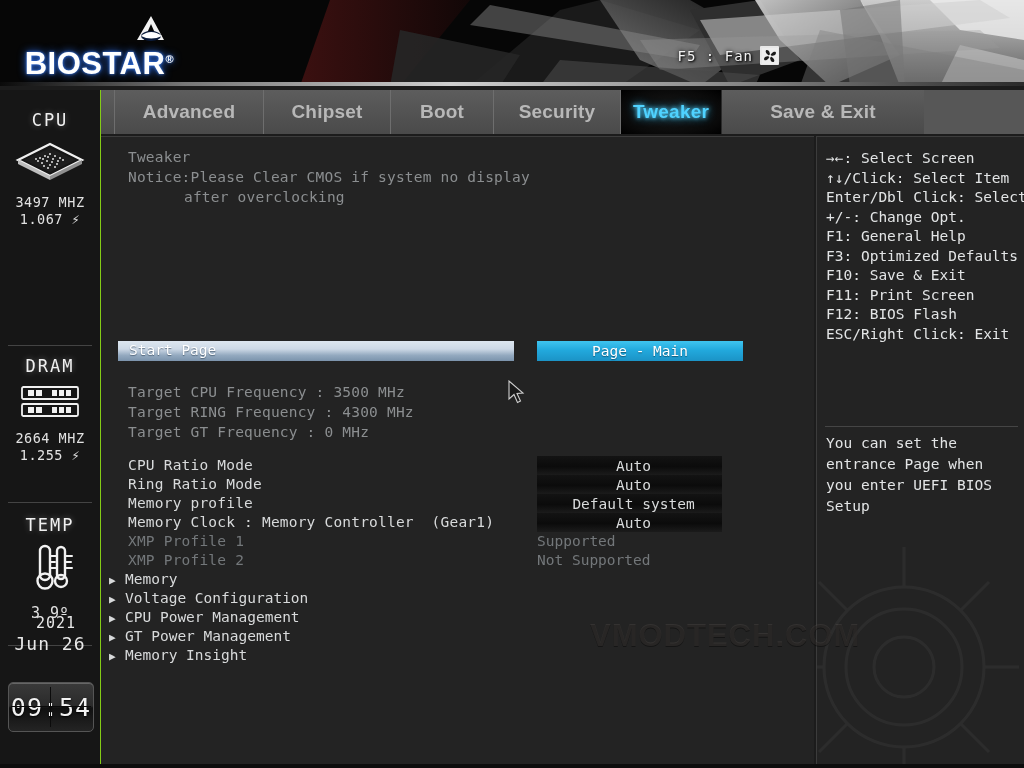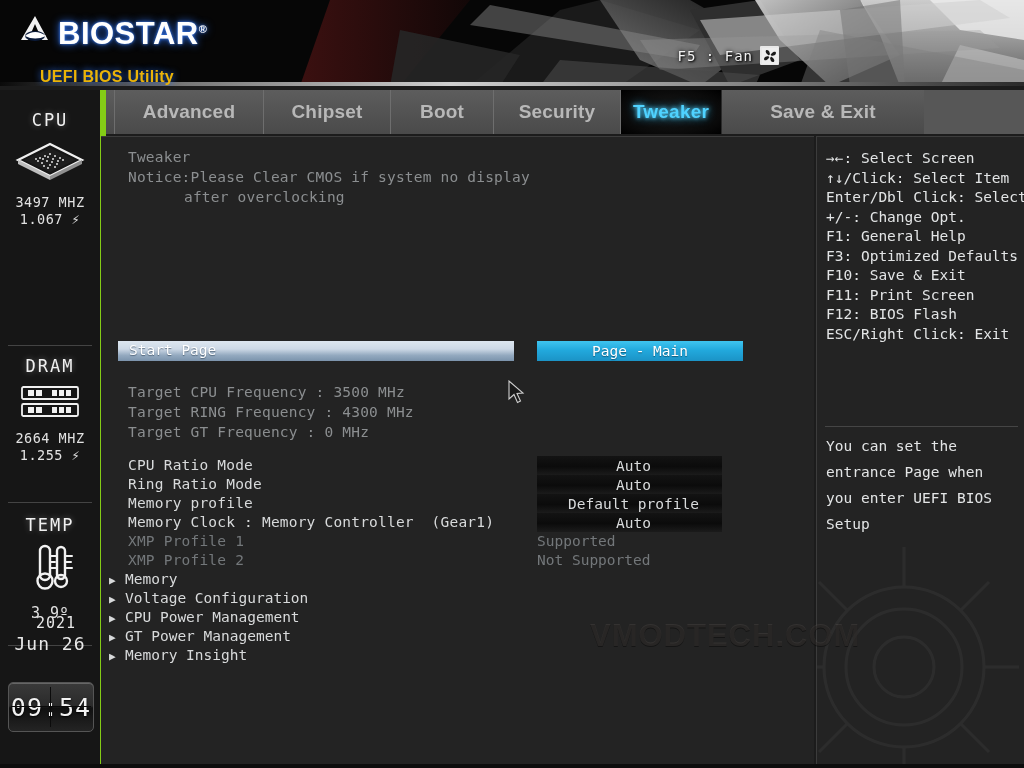--- a/index.html
+++ b/index.html
@@ -27,21 +27,21 @@
     overflow: hidden;
   }
   .hdr-shards {
     position: absolute; left: 0; top: 0;
     width: 1024px; height: 86px;
   }
   .logo-wrap {
     position: absolute; left: 18px; top: 14px;
     z-index: 5;
   }
-  .logo-row { display: flex; align-items: flex-start; }
+  .logo-row { display: flex; align-items: flex-end; flex-direction: column; }
   .logo-mark { width: 34px; height: 30px; margin-right: 6px; }
   .logo-text {
     color: #ffffff;
     font-family: "Liberation Sans", sans-serif;
     font-weight: bold;
     font-size: 31px;
     letter-spacing: 0.5px;
     line-height: 31px;
     text-shadow: 0 0 9px #2a6ff0, 0 0 3px #4f8fff;
     position: relative;
@@ -108,21 +108,21 @@
     text-shadow: 0 0 10px #19a9e6, 0 0 4px #7fe4ff;
     border-right: 1px solid #2a2a2a;
   }
   .tab.spacer-left { border-left: 1px solid #6e6e6e; }
 
   
   #sidebar {
     position: absolute; left: 0; top: 90px;
     width: 100px; height: 678px;
     background: #161616;
-    border-right: 6px solid #84cc16;
+    border-right: 1px solid #84cc16;
   }
   .sb-block {
     width: 100px;
     text-align: center;
     color: #e6e6e6;
   }
   .sb-title {
     font-family: "DejaVu Sans Mono", monospace;
     font-size: 17px;
     letter-spacing: 2px;
@@ -273,21 +273,21 @@
     position: absolute; left: 8px; top: 289px;
     width: 193px; height: 1px;
     background: #454545;
   }
   #help-desc {
     position: absolute; left: 9px; top: 296px;
     width: 190px;
     font-family: "DejaVu Sans Mono", monospace;
     font-size: 14.5px;
     color: #e3e5e6;
-    line-height: 26px;
+    line-height: 21px;
     white-space: pre-line;
   }
   #watermark {
     position: absolute; left: 590px; top: 618px;
     font-family: "Liberation Sans", sans-serif;
     font-weight: bold;
     font-size: 31px;
     letter-spacing: 1px;
     color: rgba(120,108,104,0.20);
     text-shadow: 0 1px 0 rgba(0,0,0,0.4);
@@ -537,21 +537,21 @@
     <div class="ln c-grey" style="left:27px; top:396px">XMP Profile 1</div>
     <div class="ln c-grey" style="left:27px; top:415px">XMP Profile 2</div>
 
     <div class="val-box" style="top:319px">
         <span class="txt">Auto</span>
       </div>
     <div class="val-box" style="top:338px">
         <span class="txt">Auto</span>
       </div>
     <div class="val-box" style="top:357px">
-        <span class="txt">Default profile</span>
+        <span class="txt">Default system</span>
       </div>
     <div class="val-box" style="top:376px">
         <span class="txt">Auto</span>
       </div>
     <div class="val-plain" style="top:396px">Supported</div>
     <div class="val-plain" style="top:415px">Not Supported</div>
 
     <div class="submenu" style="top:434px"><span class="arrow">▶</span><span>Memory</span></div>
     <div class="submenu" style="top:453px"><span class="arrow">▶</span><span>Voltage Configuration</span></div>
     <div class="submenu" style="top:472px"><span class="arrow">▶</span><span>CPU Power Management</span></div>

